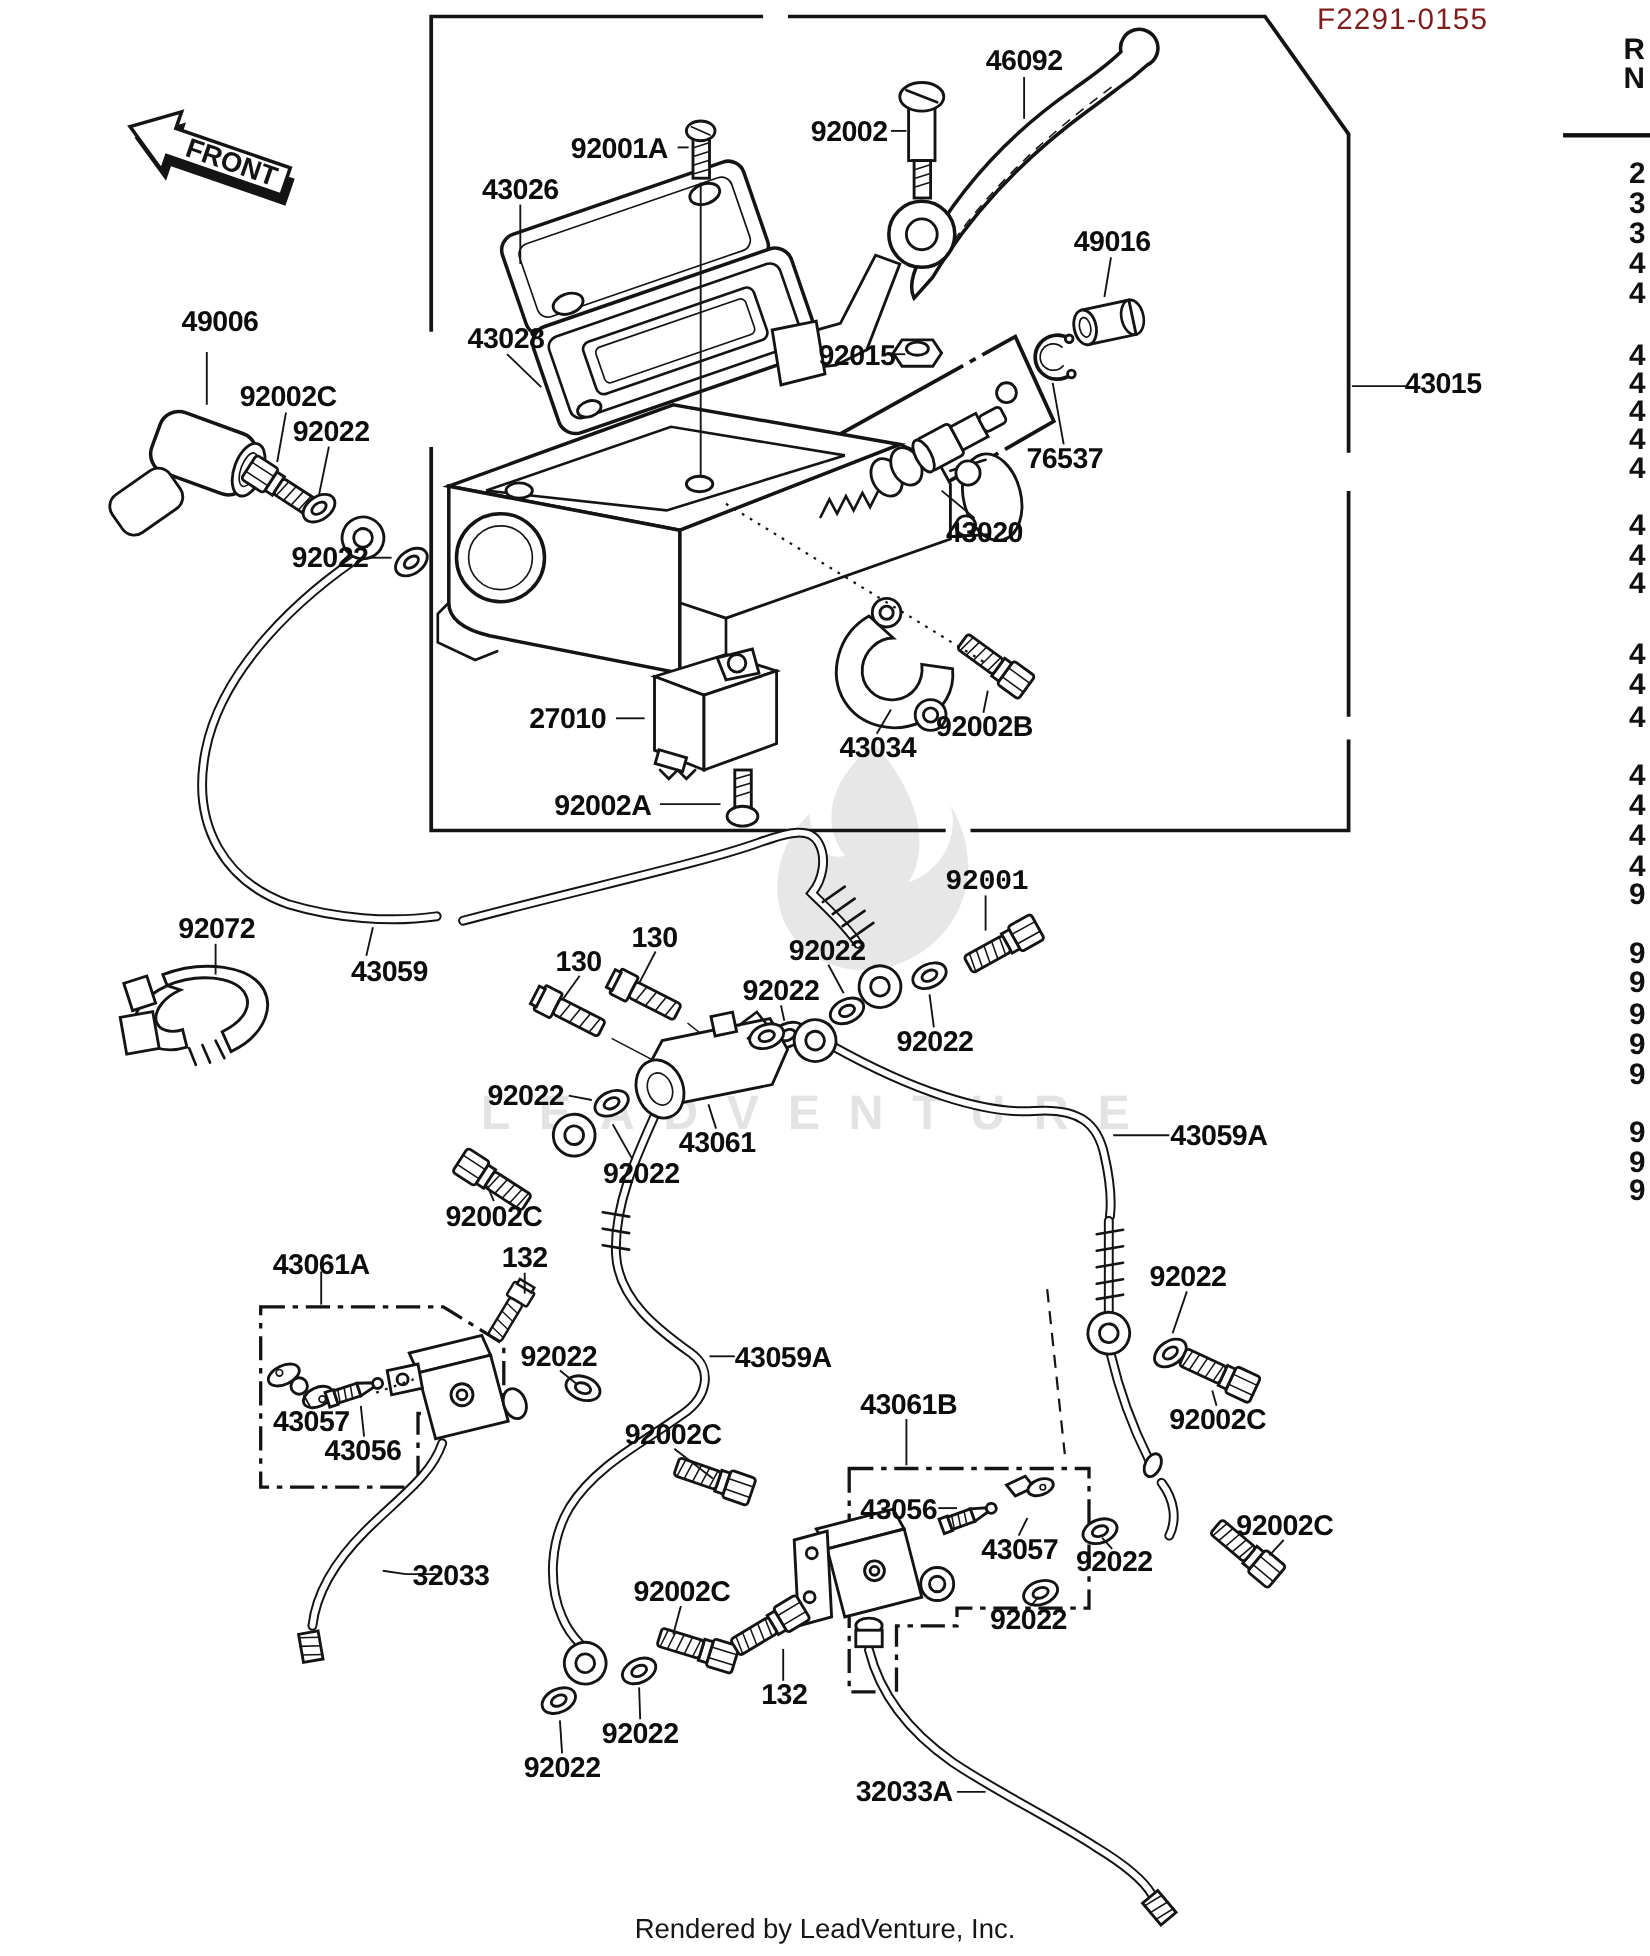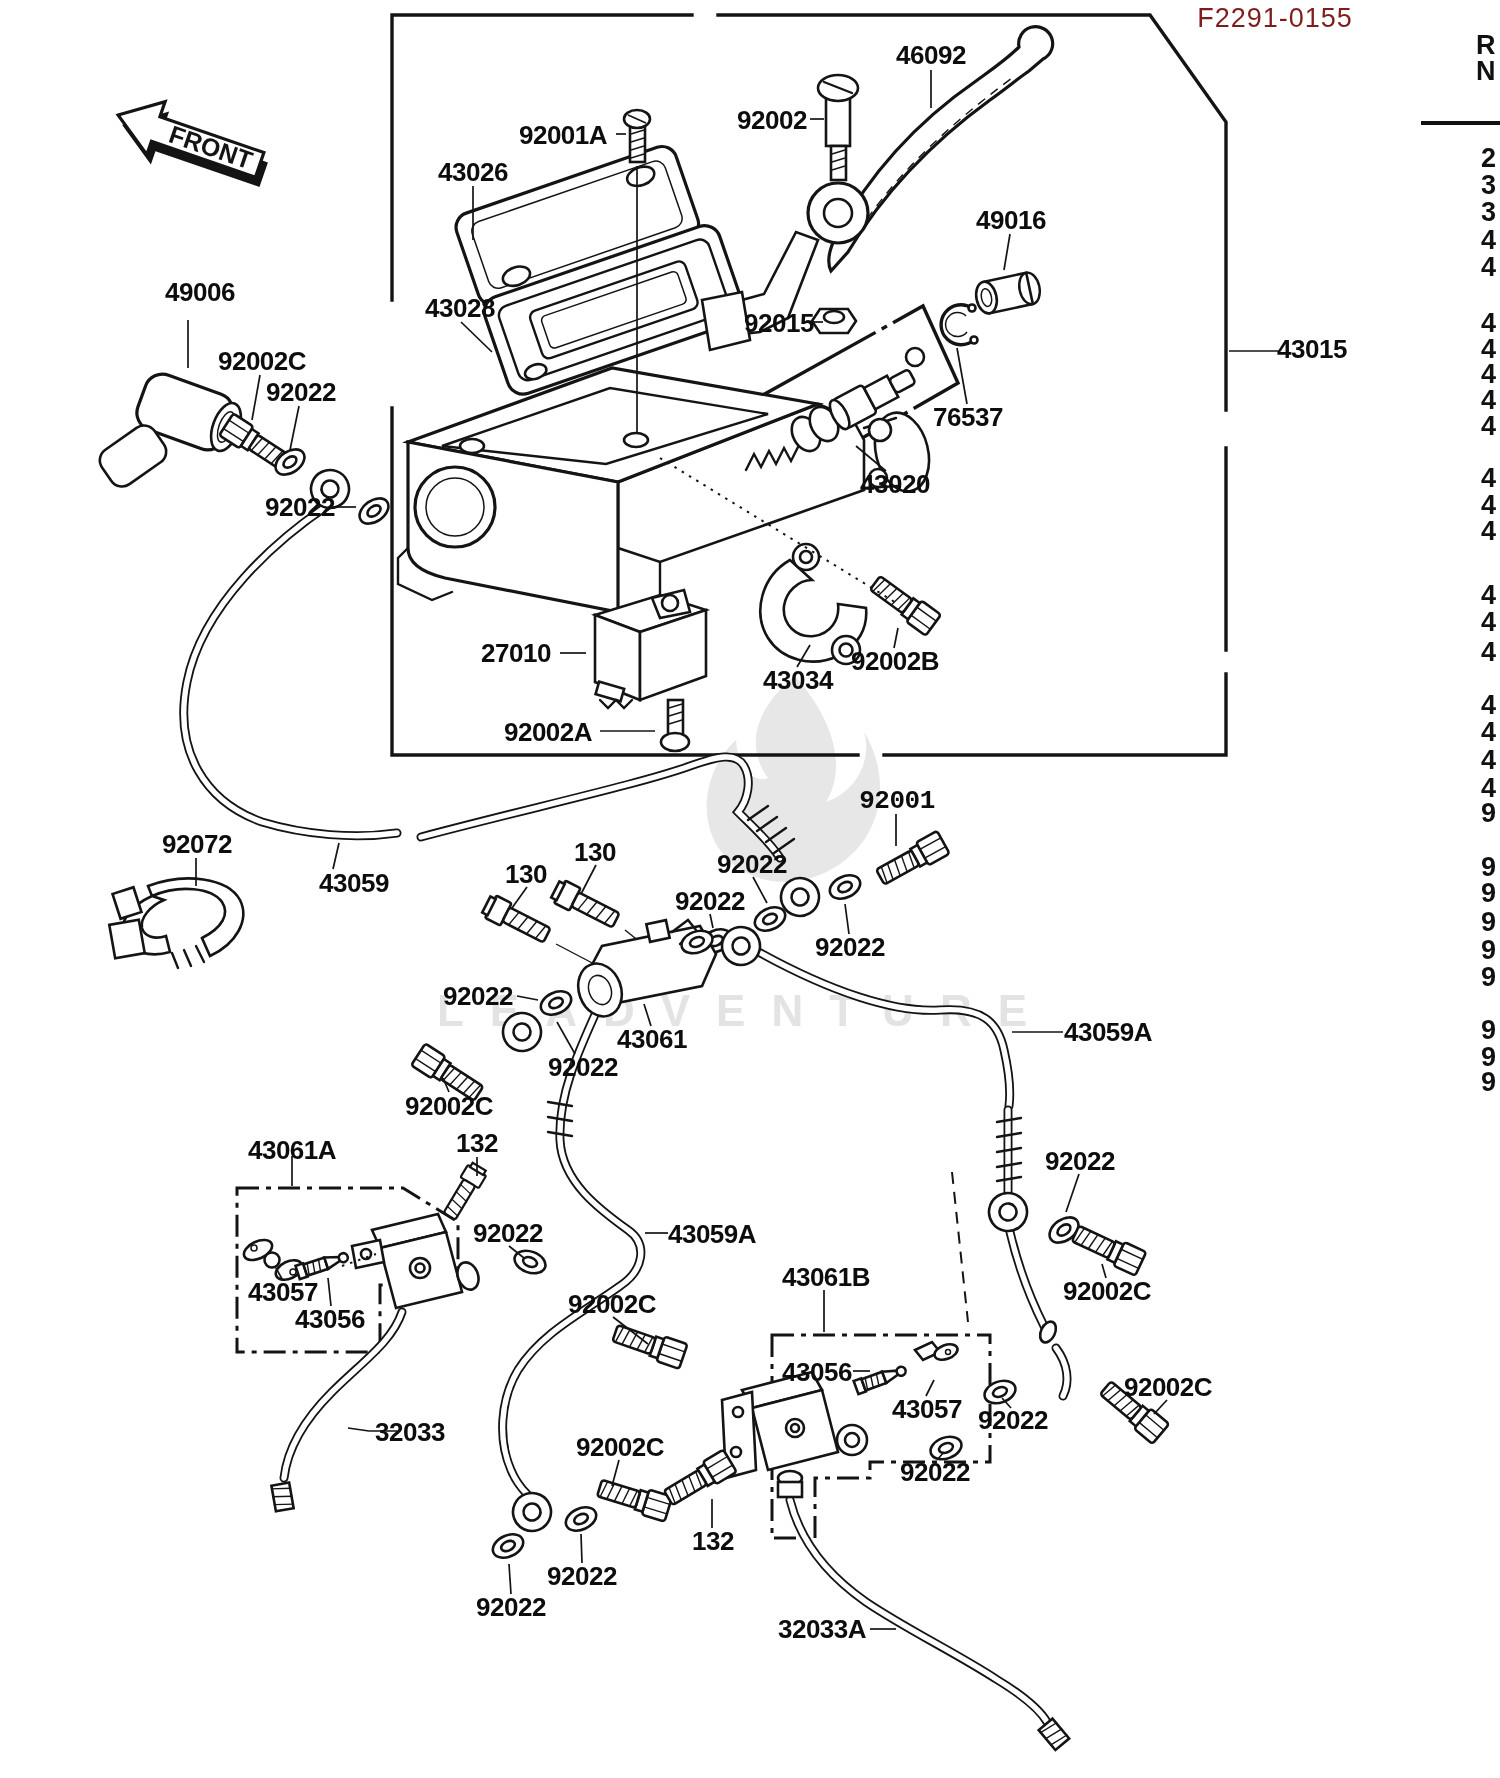--- a/index.html
+++ b/index.html
@@ -532,14 +532,15 @@
         <div class="side-digit" style="top: 893px;">9</div>
         <div class="side-digit" style="top: 922px;">9</div>
         <div class="side-digit" style="top: 950px;">9</div>
         <div class="side-digit" style="top: 977px;">9</div>
         <div class="side-digit" style="top: 1030px;">9</div>
         <div class="side-digit" style="top: 1057px;">9</div>
         <div class="side-digit" style="top: 1082px;">9</div>
       </div>
 </div>
 
+<div class="footer">Rendered by LeadVenture, Inc.</div>
 
 </div>
 
 </body></html>

